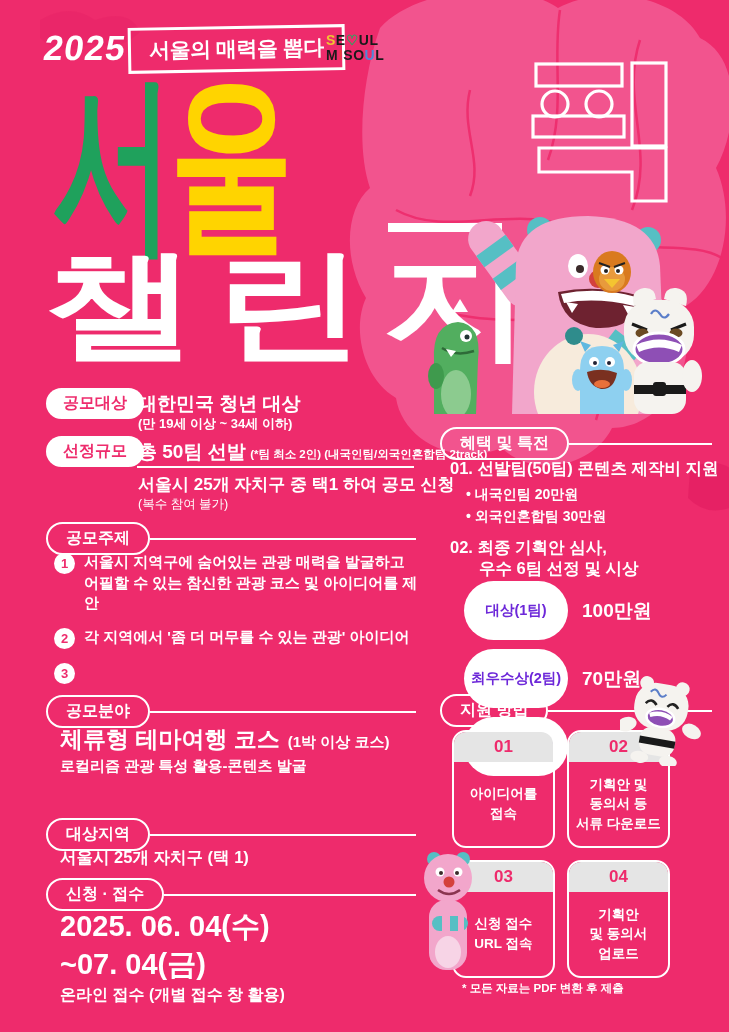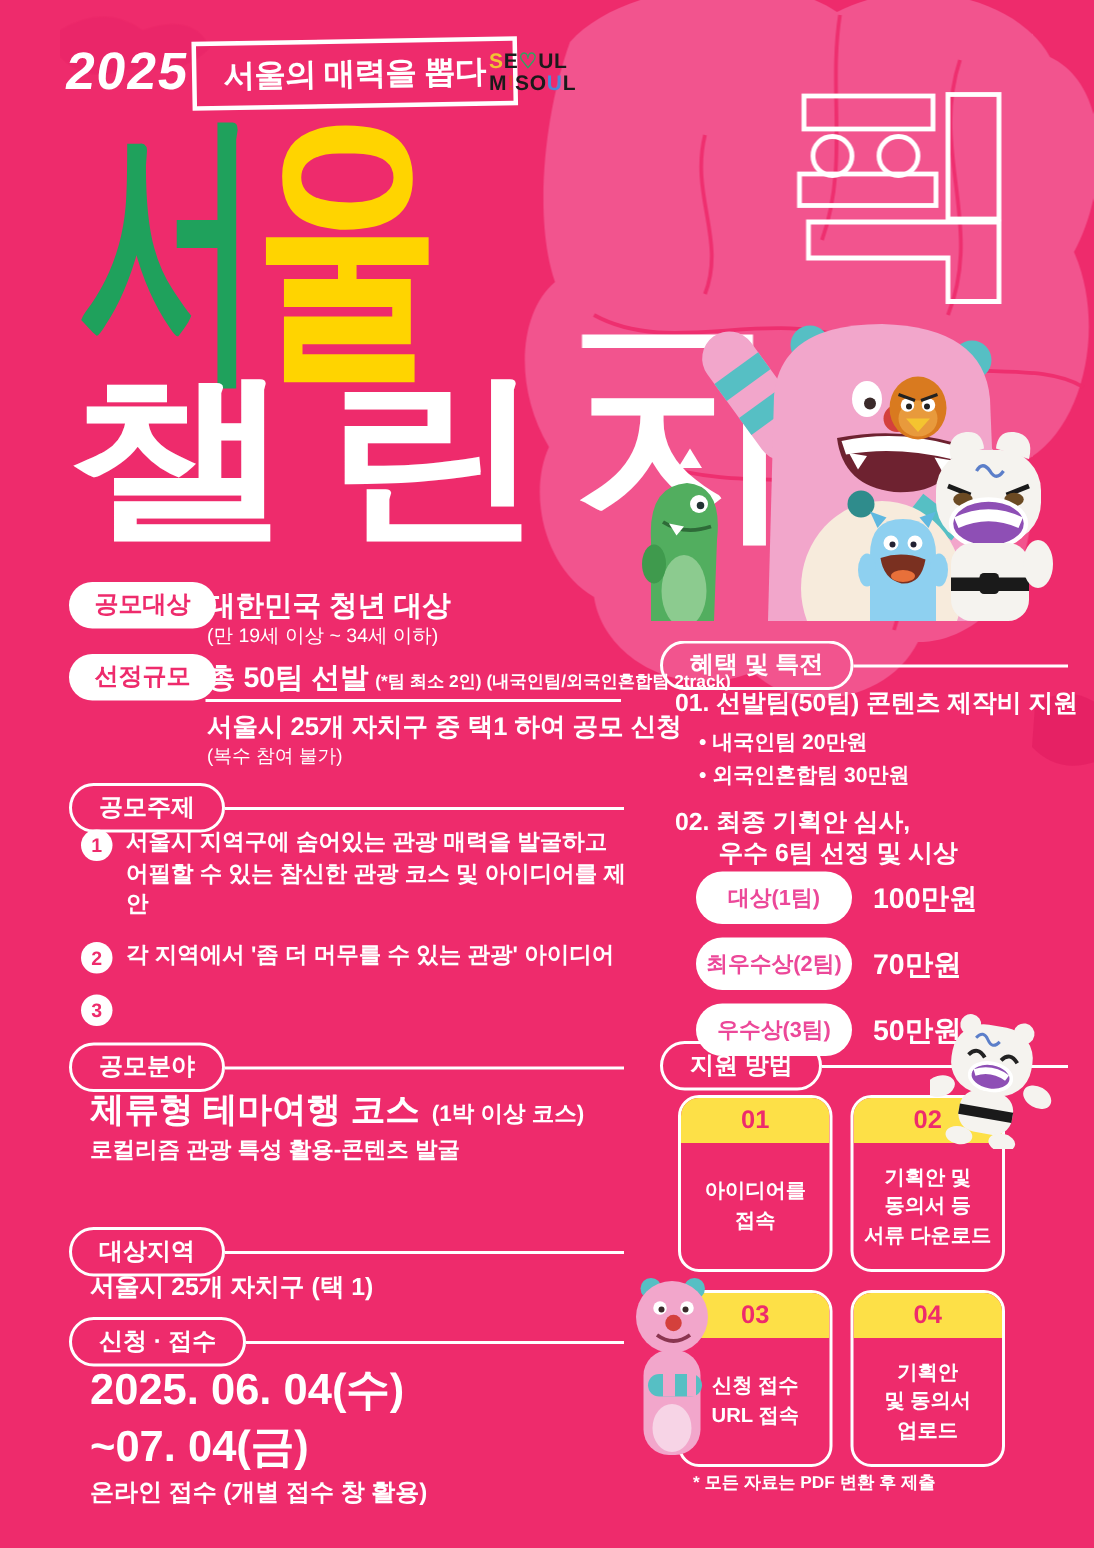--- a/index.html
+++ b/index.html
@@ -54,28 +54,28 @@
 
   
   .date-big{font-size:29px;font-weight:900;letter-spacing:0;white-space:nowrap;}
 
   
   .b-title{font-size:16.5px;font-weight:bold;white-space:nowrap;}
   .bullet{font-size:14px;font-weight:bold;white-space:nowrap;}
   .bullet::before{content:"•  ";}
   .award-list{position:absolute;left:464px;top:581px;}
   .award-row{display:flex;align-items:center;gap:14px;margin-bottom:9px;}
-  .award-pill{display:inline-block;background:#fff;color:#ec4899;font-weight:bold;font-size:14.5px;
-              border-radius:999px;padding:8px 0;width:104px;text-align:center;}
+  .award-pill{display:inline-block;background:#fff;color:#6d28d9;font-weight:bold;font-size:14.5px;
+              border-radius:999px;padding:20px 0;width:104px;text-align:center;}
   .award-amount{font-size:19px;font-weight:900;}
 
   
   .steps-grid{position:absolute;left:452px;top:730px;display:grid;grid-template-columns:103px 103px;gap:12px;}
   .step-card{height:114px;border:2.5px solid #fff;border-radius:14px;overflow:hidden;display:flex;flex-direction:column;}
-  .step-head{background:#fde047;color:#EE2B6C;font-weight:bold;font-size:17px;height:30px;flex:0 0 auto;
+  .step-head{background:#e5e5e5;color:#EE2B6C;font-weight:bold;font-size:17px;height:30px;flex:0 0 auto;
              display:flex;align-items:center;justify-content:center;}
   .step-body{flex:1;display:flex;align-items:center;justify-content:center;text-align:center;
              font-size:13.5px;font-weight:bold;line-height:1.45;white-space:pre-line;}
   .steps-note{position:absolute;left:462px;top:981px;font-size:11.5px;font-weight:bold;}
 </style>
 </head>
 <body>
 
 <div class="poster">
 
@@ -201,21 +201,21 @@
       <path d="M208 143 q23 -11 46 0 l-3 7 q-20 -9 -40 0 Z" fill="#fff"></path>
       <rect x="206" y="160" width="52" height="52" rx="14" fill="#F5F3EF"></rect>
       <rect x="206" y="183" width="52" height="9" fill="#1A1A1A"></rect>
       <rect x="225" y="180" width="13" height="14" rx="3" fill="#1A1A1A"></rect>
       <ellipse cx="264" cy="174" rx="10" ry="16" fill="#F5F3EF"></ellipse>
     </g>
   </svg>
 
   <span class="abs pill-solid" style="left:46px;top:388px;">공모대상</span>
   <div class="abs t-main" style="left:138px;top:391px;">대한민국 청년 대상</div>
-  <div class="abs t-sub" style="left:138px;top:415px;">(만 19세 이상 ~ 34세 이하)</div>
+  <div class="abs t-sub" style="left:138px;top:415px;font-weight:bold;">(만 19세 이상 ~ 34세 이하)</div>
 
   <span class="abs pill-solid" style="left:46px;top:436px;">선정규모</span>
   <div class="abs" style="left:138px;top:439px;white-space:nowrap;">
     <span class="t-main">총 50팀 선발</span>
     <span class="t-note">(*팀 최소 2인) (내국인팀/외국인혼합팀 2track)</span>
   </div>
   <div class="divider" style="left:137px;top:466px;width:277px;"></div>
   <div class="abs bold" style="left:138px;top:473px;font-size:17px;white-space:nowrap;">서울시 25개 자치구 중 택1 하여 공모 신청</div>
   <div class="abs" style="left:138px;top:496px;font-size:12.5px;">(복수 참여 불가)</div>
 

